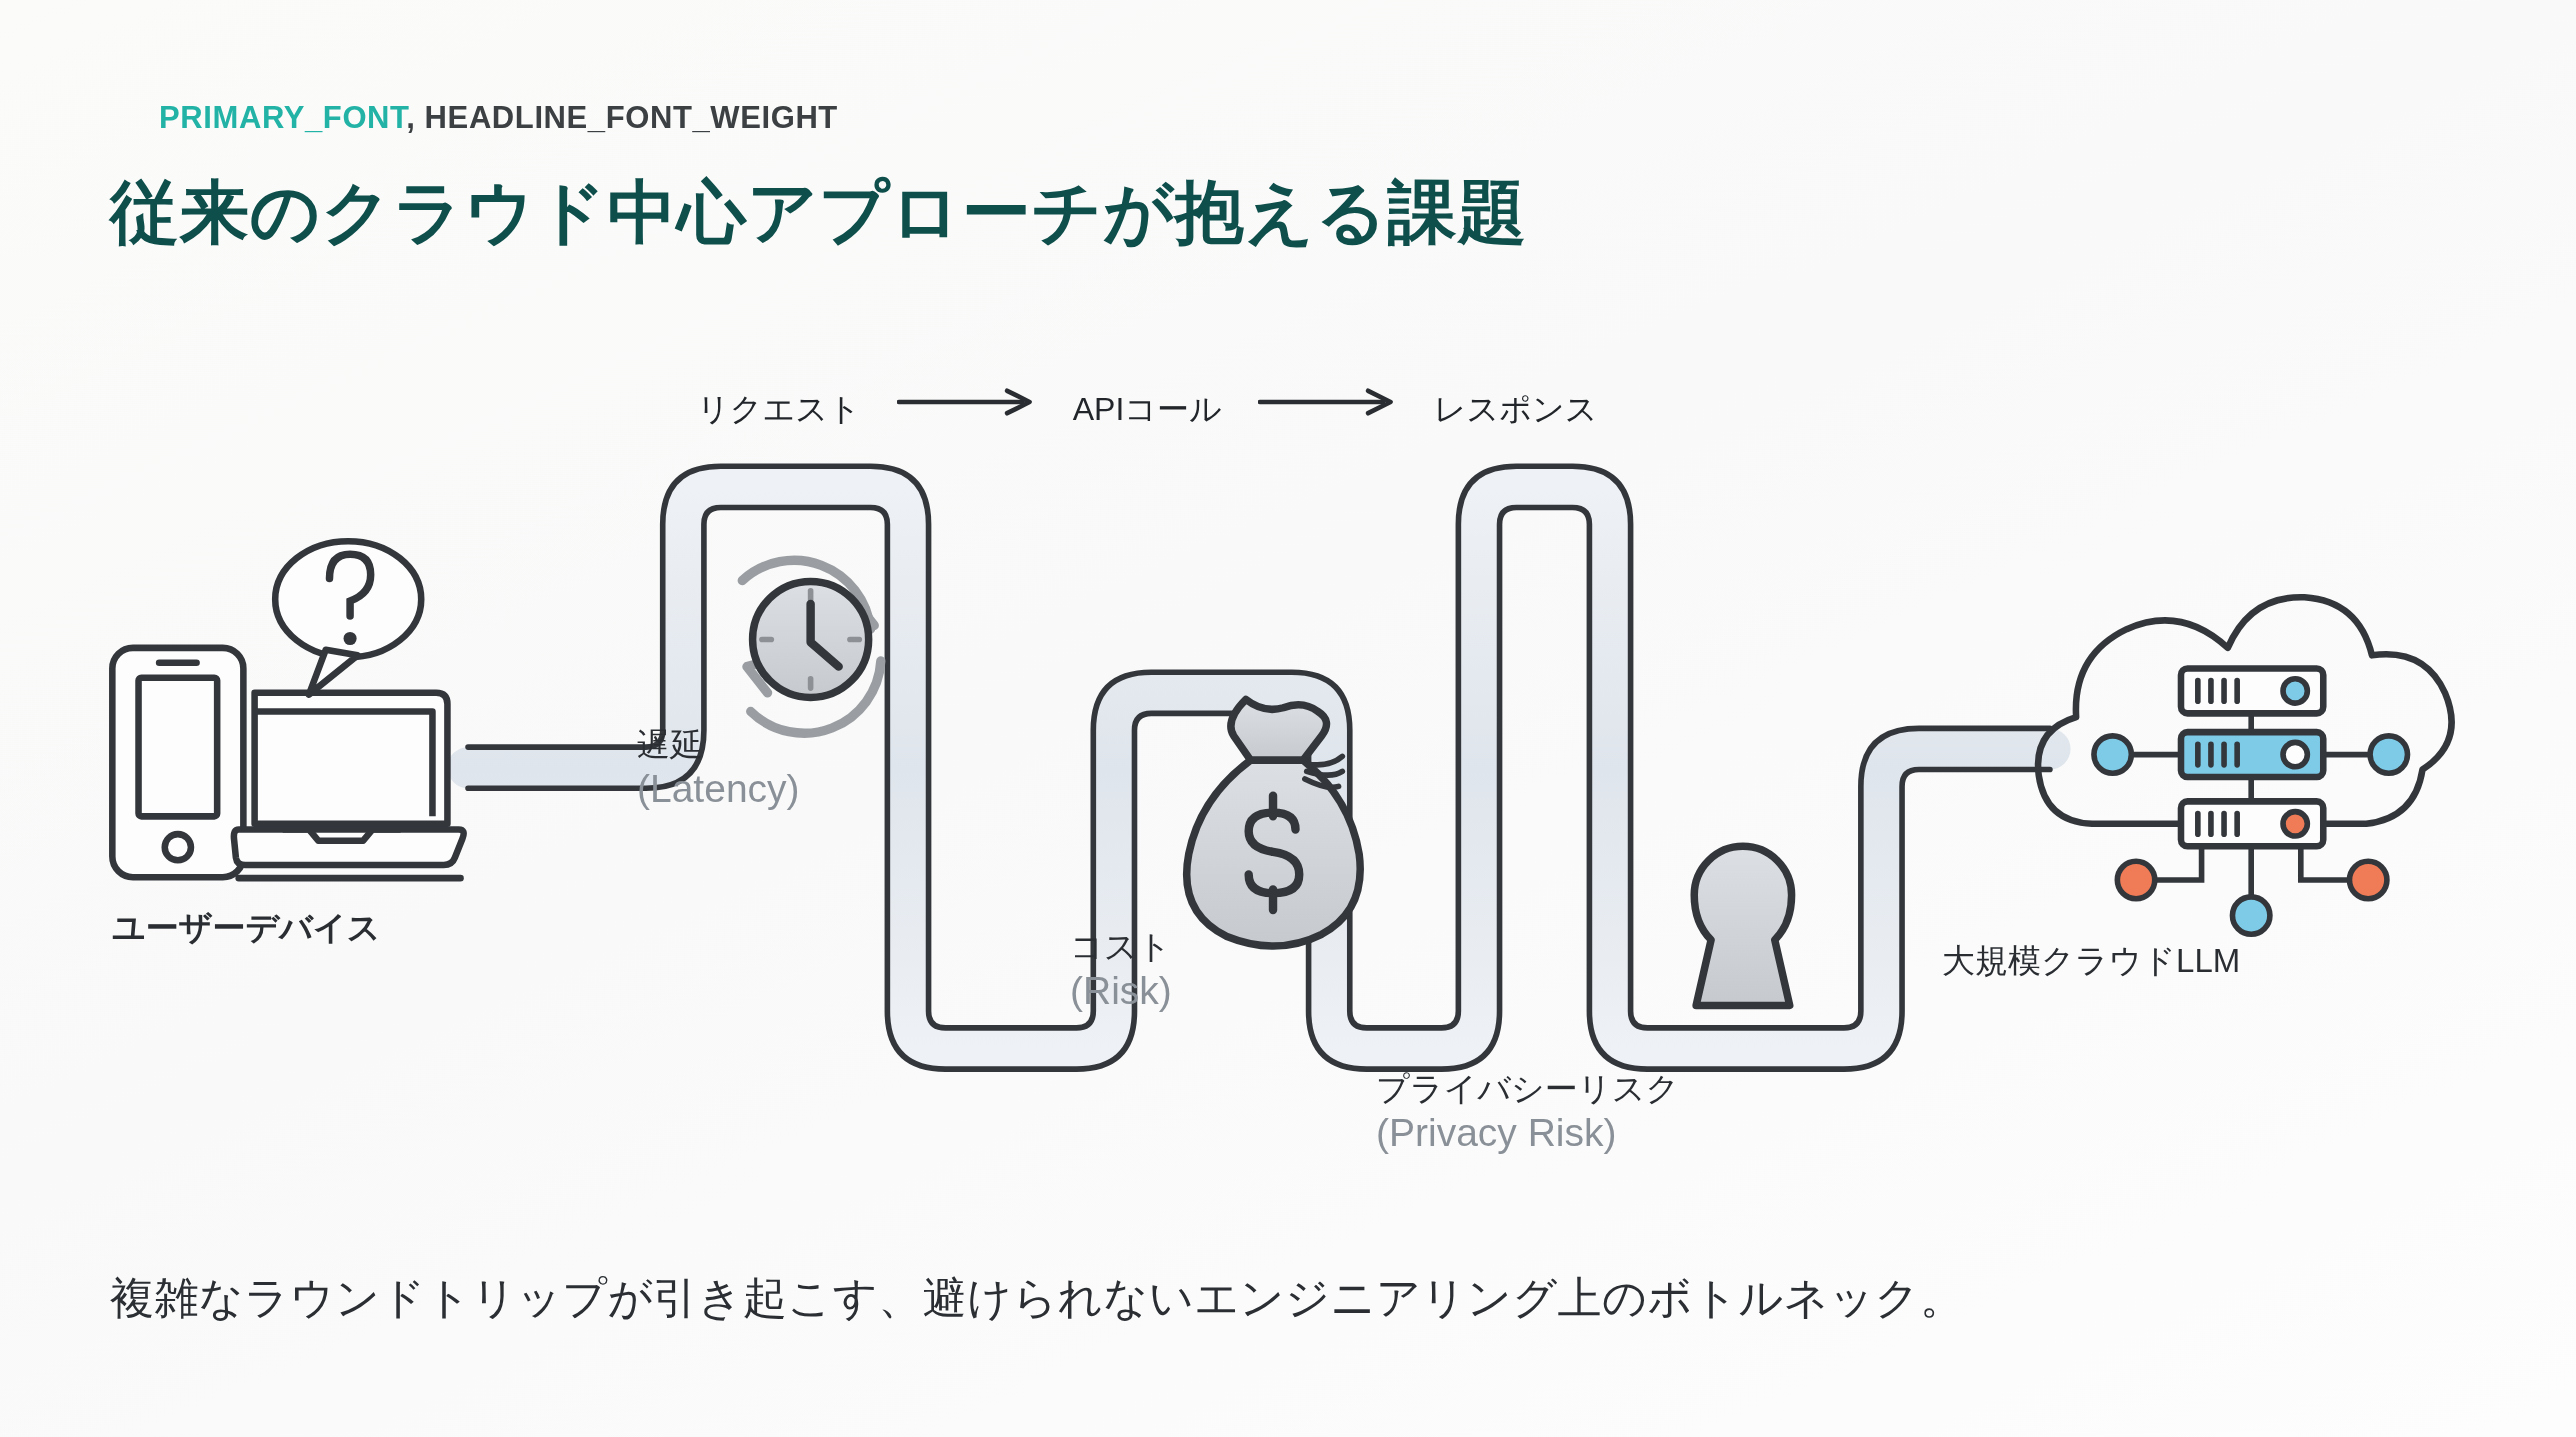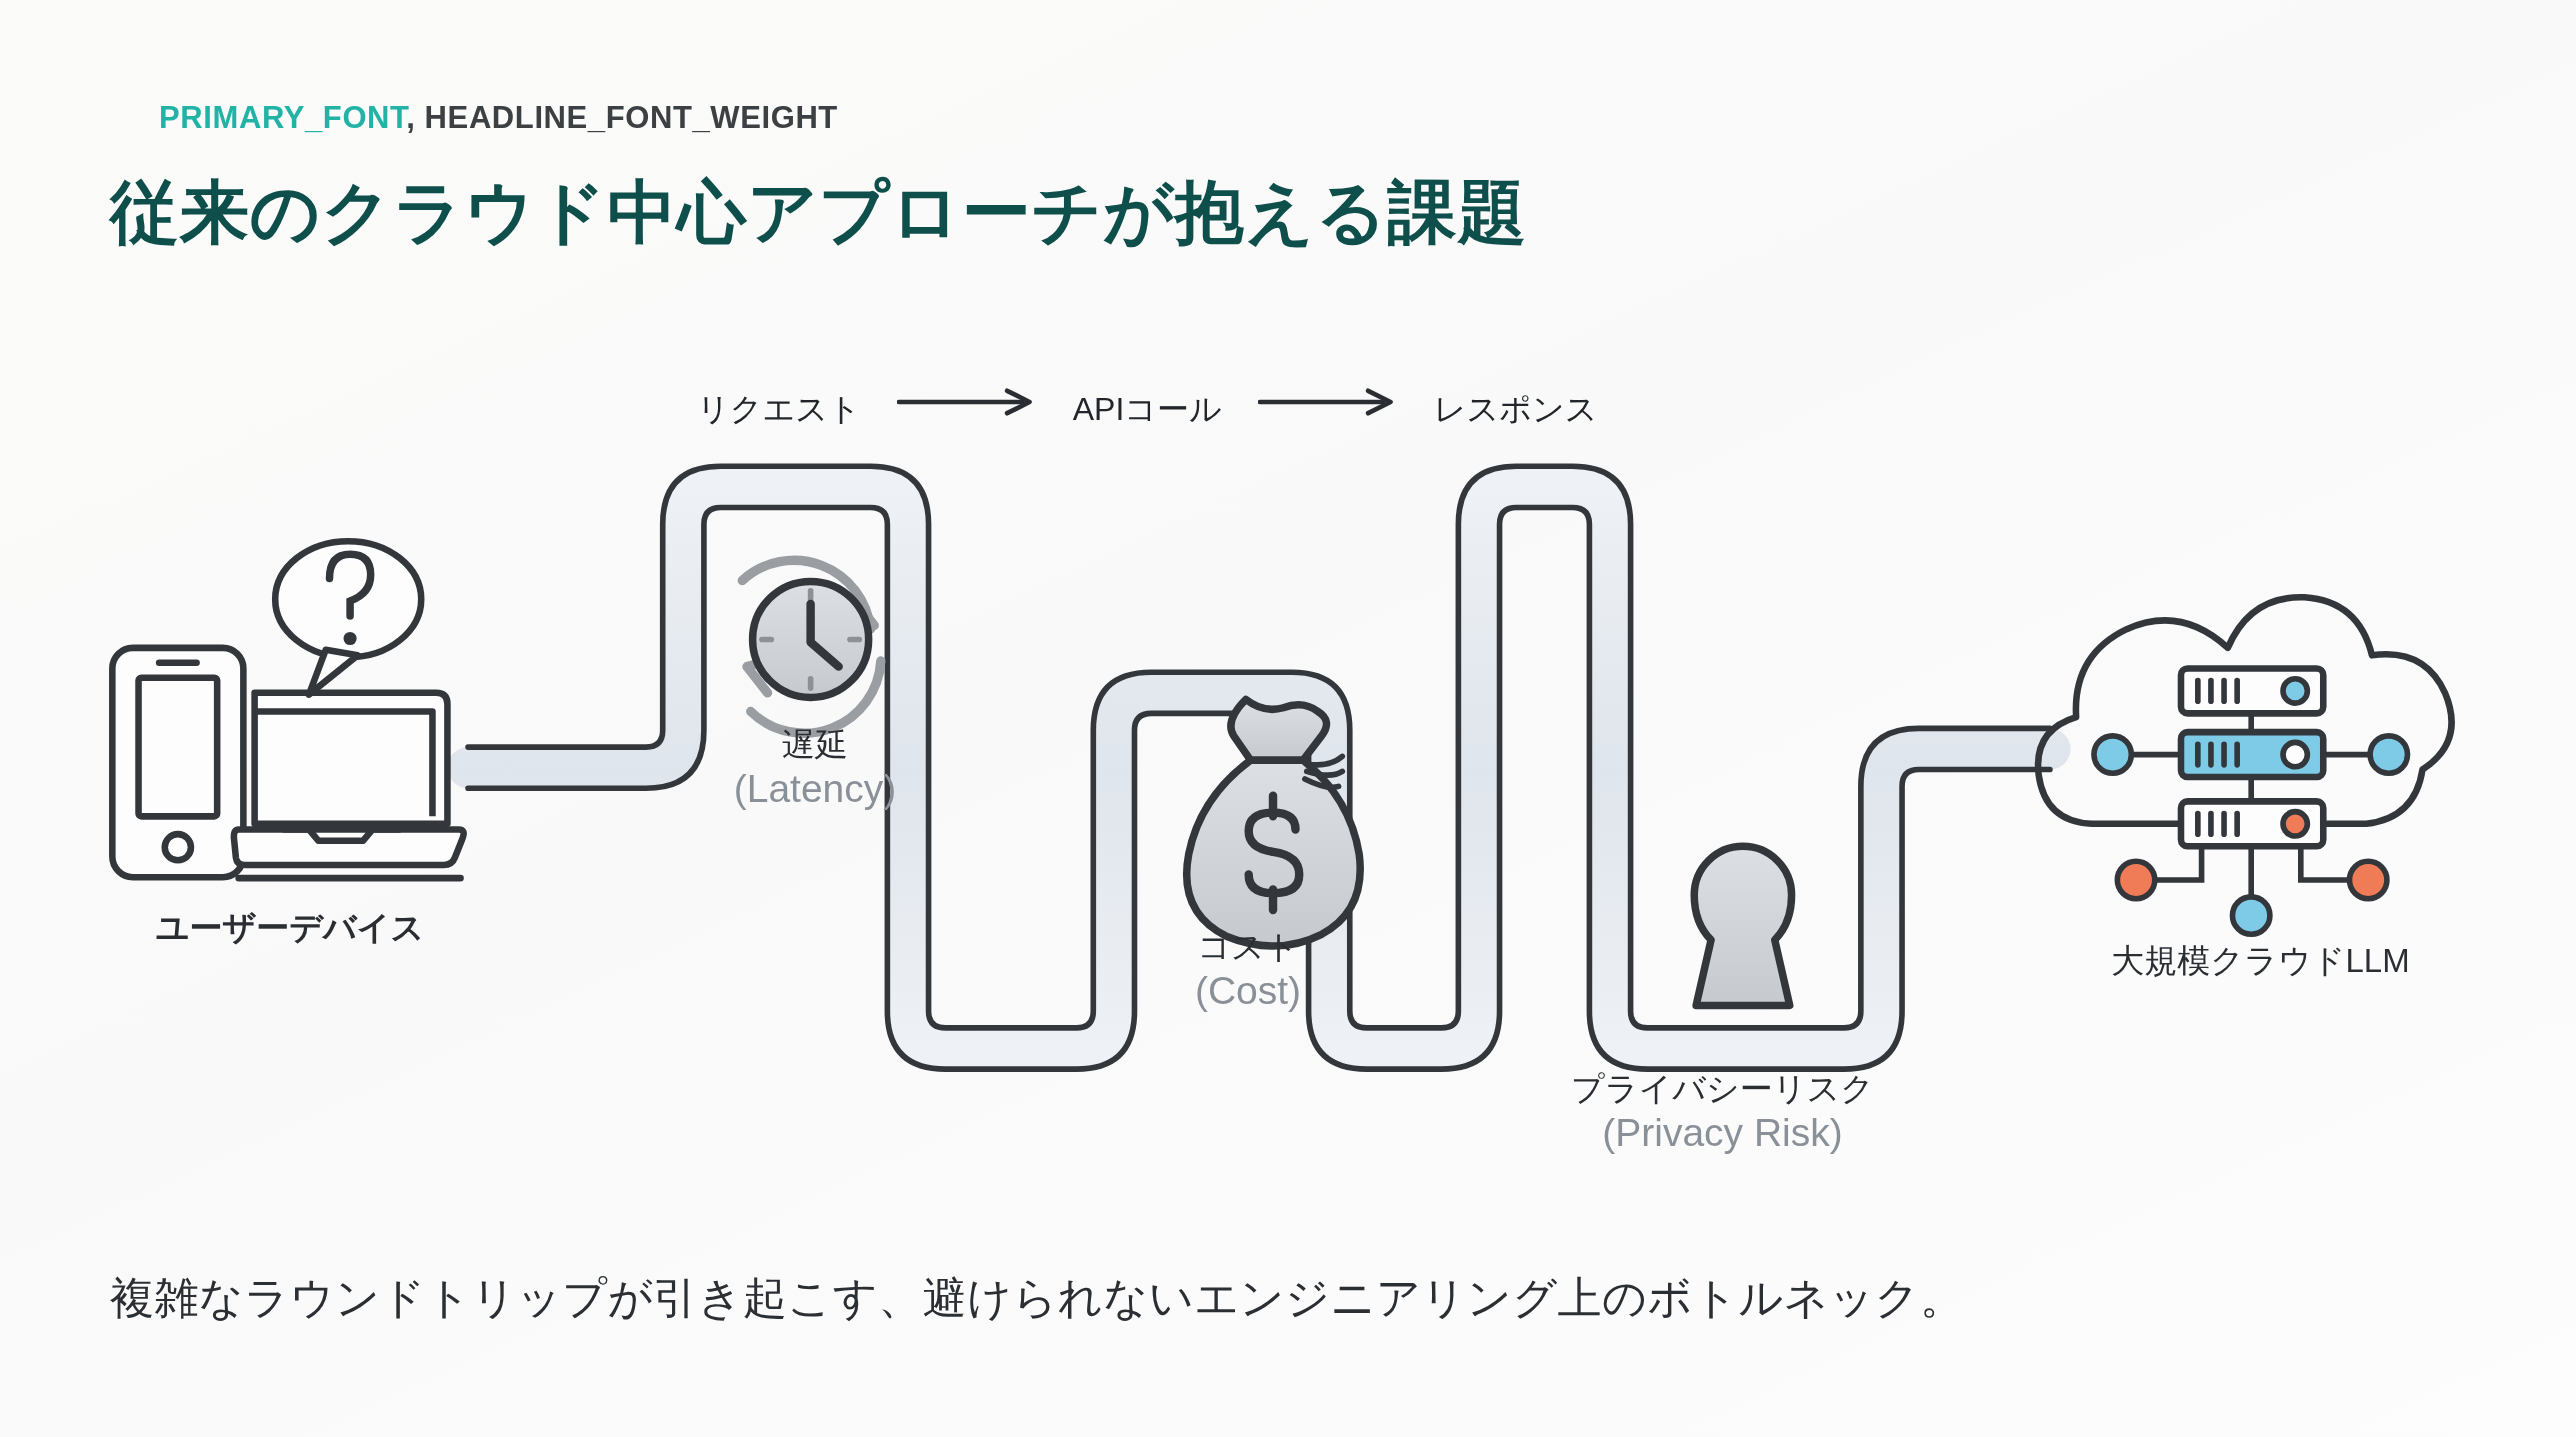--- a/index.html
+++ b/index.html
@@ -68,21 +68,21 @@
     left: 0;
     top: 0;
     width: 2576px;
     height: 1438px;
     pointer-events: none;
   }
 
   
   .cap {
     position: absolute;
-    text-align: center;
+    text-align: left;
     white-space: nowrap;
     color: #2a2e33;
     line-height: 1.22;
   }
   .cap .jp { display: block; font-size: 33px; color: #2a2e33; }
   .cap .en { display: block; font-size: 39px; color: #8a9097; }
 
   .cap-device { left: 112px;  top: 908px;  width: 356px; font-weight: bold; }
   .cap-latency{ left: 637px;  top: 725px;  width: 356px; }
   .cap-cost   { left: 1070px; top: 927px;  width: 356px; }
@@ -345,21 +345,21 @@
     <span class="jp">ユーザーデバイス</span>
   </div>
 
   <div class="cap cap-latency">
     <span class="jp">遅延</span>
     <span class="en">(Latency)</span>
   </div>
 
   <div class="cap cap-cost">
     <span class="jp">コスト</span>
-    <span class="en">(Cost)</span>
+    <span class="en">(Risk)</span>
   </div>
 
   <div class="cap cap-privacy">
     <span class="jp">プライバシーリスク</span>
     <span class="en">(Privacy Risk)</span>
   </div>
 
   <div class="cap cap-cloud">
     <span class="jp">大規模クラウドLLM</span>
   </div>

